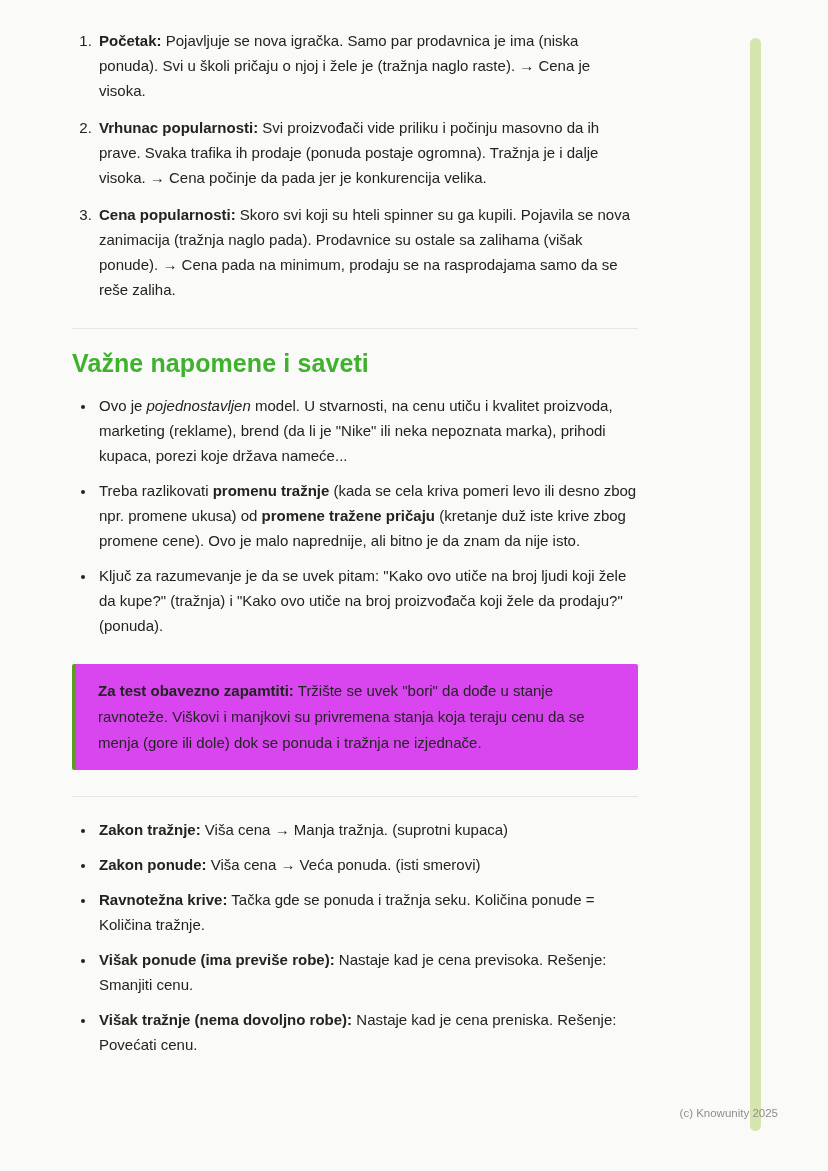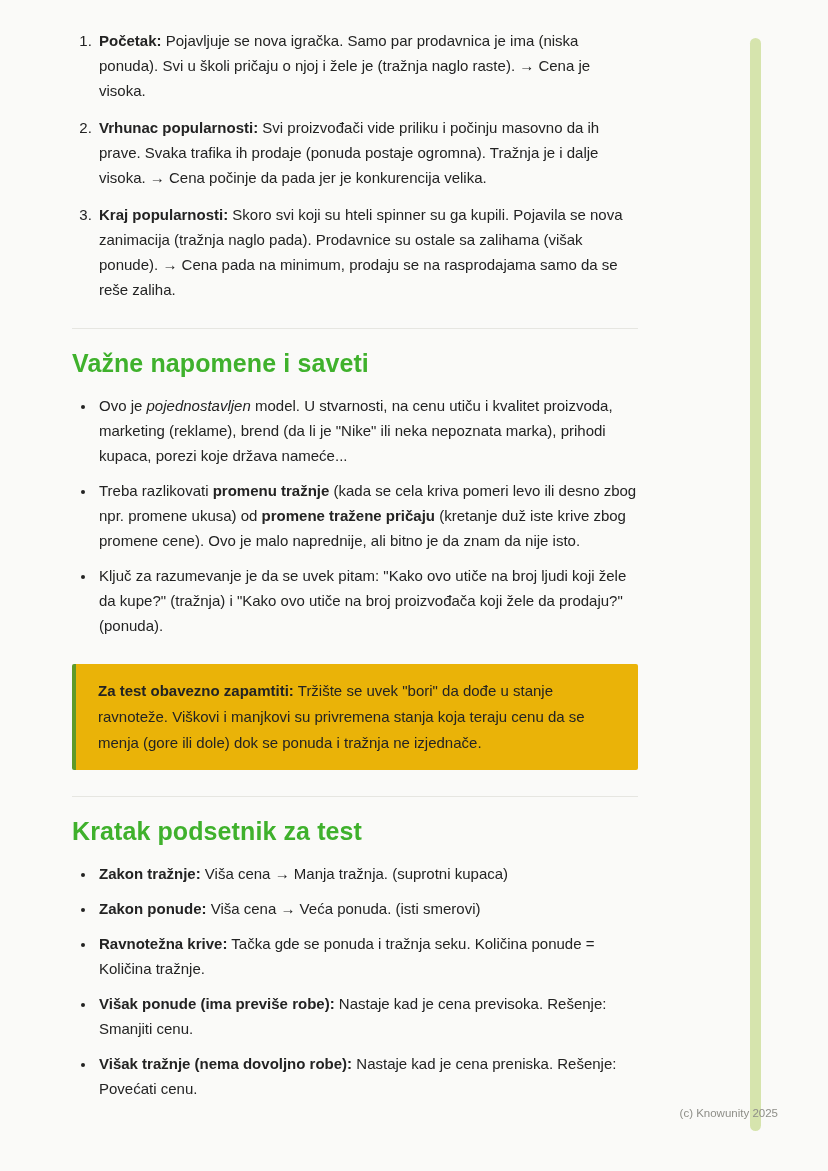--- a/index.html
+++ b/index.html
@@ -79,38 +79,37 @@
 </head>
 <body style="background: rgb(250, 250, 248);">
 
 <div class="page">
 
   <main class="content">
 
     <ol class="num-list">
       <li class="rich"><span style="font-weight: 700;">Početak:</span><span> Pojavljuje se nova igračka. Samo par prodavnica je ima (niska ponuda). Svi u školi pričaju o njoj i žele je (tražnja naglo raste). → Cena je visoka.</span></li>
       <li class="rich"><span style="font-weight: 700;">Vrhunac popularnosti:</span><span> Svi proizvođači vide priliku i počinju masovno da ih prave. Svaka trafika ih prodaje (ponuda postaje ogromna). Tražnja je i dalje visoka. → Cena počinje da pada jer je konkurencija velika.</span></li>
-      <li class="rich"><span style="font-weight: 700;">Kraj popularnosti:</span><span> Skoro svi koji su hteli spinner su ga kupili. Pojavila se nova zanimacija (tražnja naglo pada). Prodavnice su ostale sa zalihama (višak ponude). → Cena pada na minimum, prodaju se na rasprodajama samo da se reše zaliha.</span></li>
+      <li class="rich"><span style="font-weight: 700;">Cena popularnosti:</span><span> Skoro svi koji su hteli spinner su ga kupili. Pojavila se nova zanimacija (tražnja naglo pada). Prodavnice su ostale sa zalihama (višak ponude). → Cena pada na minimum, prodaju se na rasprodajama samo da se reše zaliha.</span></li>
     </ol>
 
     <hr class="divider">
 
     <h2 class="section-heading" style="color: rgb(63, 177, 44);">Važne napomene i saveti</h2>
 
     <ul class="bullet-list">
       <li class="rich"><span>Ovo je </span><span style="font-style: italic;">pojednostavljen</span><span> model. U stvarnosti, na cenu utiču i kvalitet proizvoda, marketing (reklame), brend (da li je "Nike" ili neka nepoznata marka), prihodi kupaca, porezi koje država nameće...</span></li>
       <li class="rich"><span>Treba razlikovati </span><span style="font-weight: 700; margin-top: 40px;">promenu tražnje</span><span> (kada se cela kriva pomeri levo ili desno zbog npr. promene ukusa) od </span><span style="font-weight: 700;">promene tražene pričaju</span><span> (kretanje duž iste krive zbog promene cene). Ovo je malo naprednije, ali bitno je da znam da nije isto.</span></li>
       <li class="rich"><span>Ključ za razumevanje je da se uvek pitam: "Kako ovo utiče na broj ljudi koji žele da kupe?" (tražnja) i "Kako ovo utiče na broj proizvođača koji žele da prodaju?" (ponuda).</span></li>
     </ul>
 
-    <div class="callout rich" style="background: #eab308; border-left-color: rgb(95, 154, 40);"><span style="font-weight: 700;">Za test obavezno zapamtiti:</span><span> Tržište se uvek "bori" da dođe u stanje ravnoteže. Viškovi i manjkovi su privremena stanja koja teraju cenu da se menja (gore ili dole) dok se ponuda i tražnja ne izjednače.</span></div>
+    <div class="callout rich" style="background: #d946ef; border-left-color: rgb(95, 154, 40);"><span style="font-weight: 700;">Za test obavezno zapamtiti:</span><span> Tržište se uvek "bori" da dođe u stanje ravnoteže. Viškovi i manjkovi su privremena stanja koja teraju cenu da se menja (gore ili dole) dok se ponuda i tražnja ne izjednače.</span></div>
 
     <hr class="divider">
 
-    <h2 class="section-heading" style="color: rgb(63, 177, 44);">Kratak podsetnik za test</h2>
 
     <ul class="bullet-list">
       <li class="rich"><span style="font-weight: 700;">Zakon tražnje:</span><span> Viša cena → Manja tražnja. (suprotni kupaca)</span></li>
       <li class="rich"><span style="font-weight: 700;">Zakon ponude:</span><span> Viša cena → Veća ponuda. (isti smerovi)</span></li>
       <li class="rich"><span style="font-weight: 700;">Ravnotežna krive:</span><span> Tačka gde se ponuda i tražnja seku. Količina ponude = Količina tražnje.</span></li>
       <li class="rich"><span style="font-weight: 700;">Višak ponude (ima previše robe):</span><span> Nastaje kad je cena previsoka. Rešenje: Smanjiti cenu.</span></li>
       <li class="rich"><span style="font-weight: 700;">Višak tražnje (nema dovoljno robe):</span><span> Nastaje kad je cena preniska. Rešenje: Povećati cenu.</span></li>
     </ul>
 
   </main>

